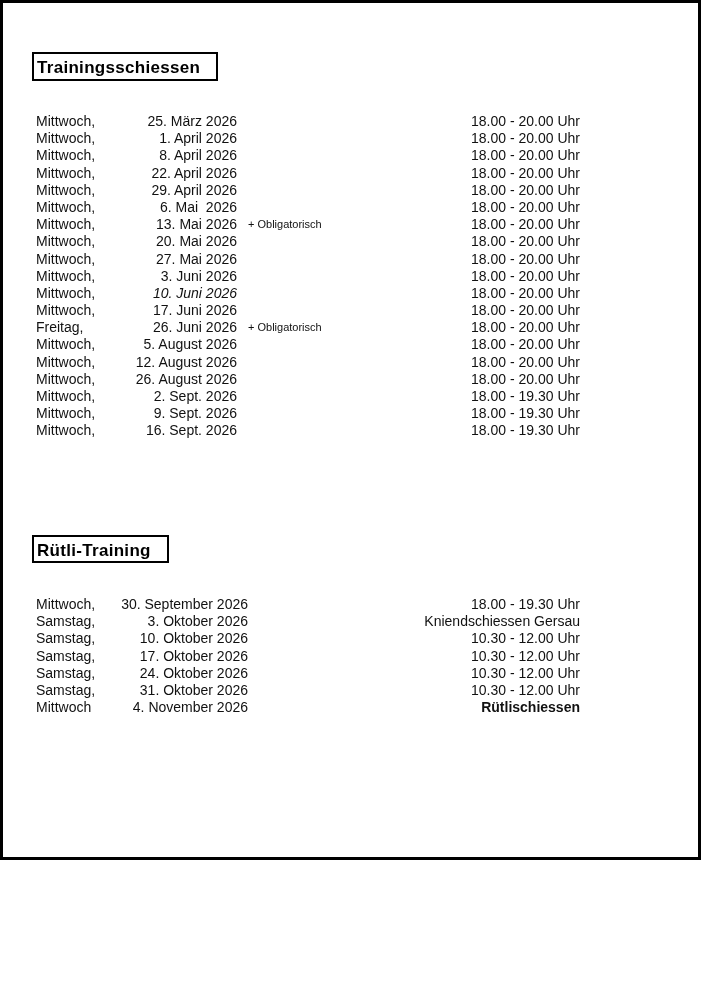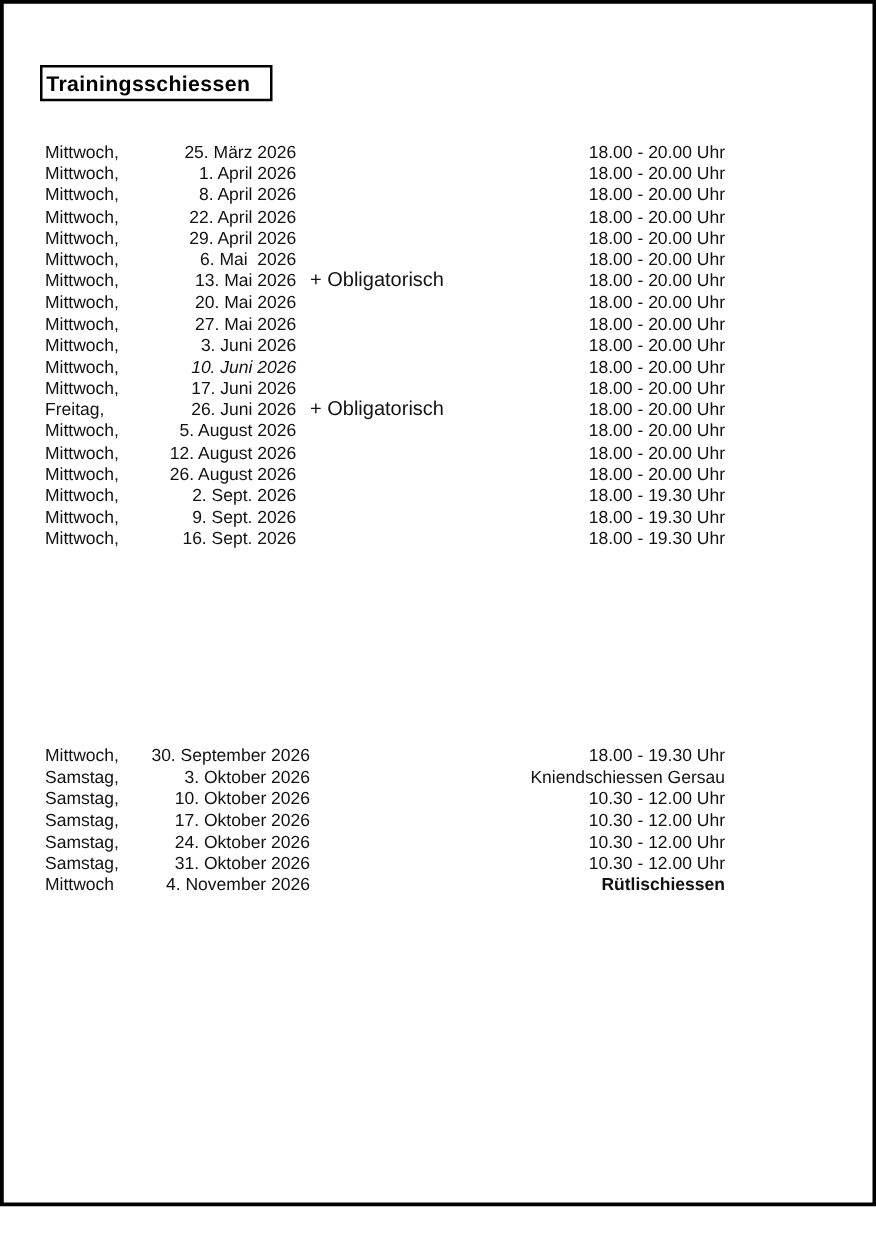--- a/index.html
+++ b/index.html
@@ -1,18 +1,18 @@
 <!DOCTYPE html>
 <html><head>
 <meta charset="utf-8">
 <style>
   html, body { margin: 0; padding: 0; background: #ffffff; }
   body { width: 701px; height: 992px; position: relative; overflow: hidden; }
   .page {
-    position: absolute; left: 0; top: 0; width: 701px; height: 965px;
+    position: absolute; left: 0; top: 0; width: 701px; height: 860px;
     box-sizing: border-box; border: 3px solid #000000; background: #ffffff;
     font-family: "Liberation Sans", sans-serif; color: #111111;
   }
   .section-title {
     position: absolute; left: 29px; box-sizing: border-box;
     border: 2px solid #000000; padding: 0 3px;
     font-family: "Liberation Sans", sans-serif; font-weight: bold;
     font-size: 17px; line-height: 25px; color: #000000; letter-spacing: 0.3px;
     white-space: nowrap;
   }
@@ -20,21 +20,21 @@
   #title2 { top: 532px; width: 137px; height: 28px; padding-top: 1px; }
 
   .table { position: absolute; left: 0; width: 701px; }
   #table1 { top: 110px; }
   #table2 { top: 593px; }
   .row { position: relative; height: 17.2px; font-size: 14px; line-height: 17px; }
   .cell { position: absolute; top: 0; white-space: nowrap; }
   .day { left: 33px; }
   #table1 .date { right: 467px; text-align: right; }
   #table2 .date { right: 456px; text-align: right; }
-  .note { left: 245px; font-size: 16px; }
+  .note { left: 245px; font-size: 11px; }
   .time { right: 124px; text-align: right; }
 </style>
 </head>
 <body>
 
 <div class="page">
   <div class="section-title" id="title1">Trainingsschiessen</div>
   <div class="table" id="table1">
       <div class="row">
         <span class="cell day" style="white-space: pre;">Mittwoch,</span>
@@ -145,20 +145,21 @@
         <span class="cell time" style="white-space: pre;">18.00 - 19.30 Uhr</span>
       </div>
       <div class="row">
         <span class="cell day" style="white-space: pre;">Mittwoch,</span>
         <span class="cell date" style="white-space: pre;">16. Sept. 2026</span>
         <span class="cell note" style="white-space: pre;"></span>
         <span class="cell time" style="white-space: pre;">18.00 - 19.30 Uhr</span>
       </div>
     </div>
 
+  <div class="section-title" id="title2">Rütli-Training</div>
   <div class="table" id="table2">
       <div class="row">
         <span class="cell day" style="white-space: pre;">Mittwoch,</span>
         <span class="cell date" style="white-space: pre;">30. September 2026</span>
         <span class="cell time" style="white-space: pre;">18.00 - 19.30 Uhr</span>
       </div>
       <div class="row">
         <span class="cell day" style="white-space: pre;">Samstag,</span>
         <span class="cell date" style="white-space: pre;">3. Oktober 2026</span>
         <span class="cell time" style="white-space: pre;">Kniendschiessen Gersau</span>

